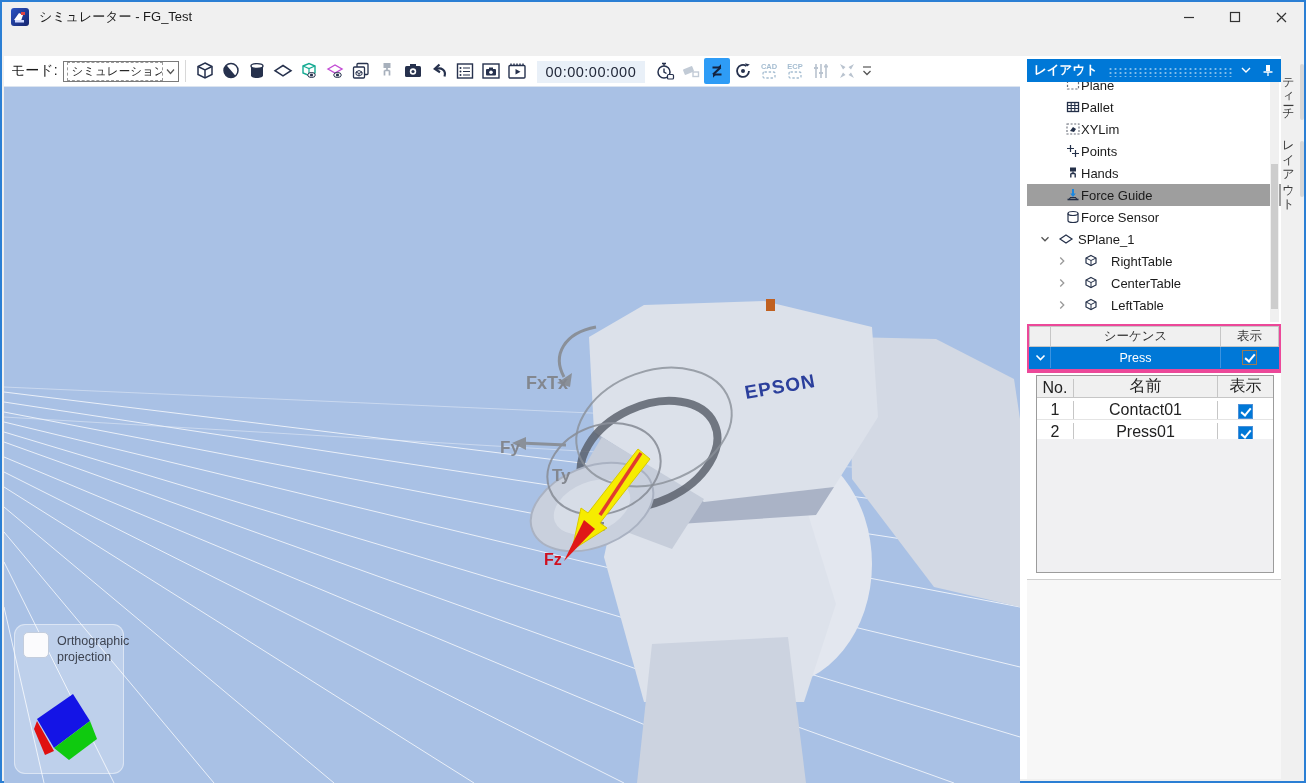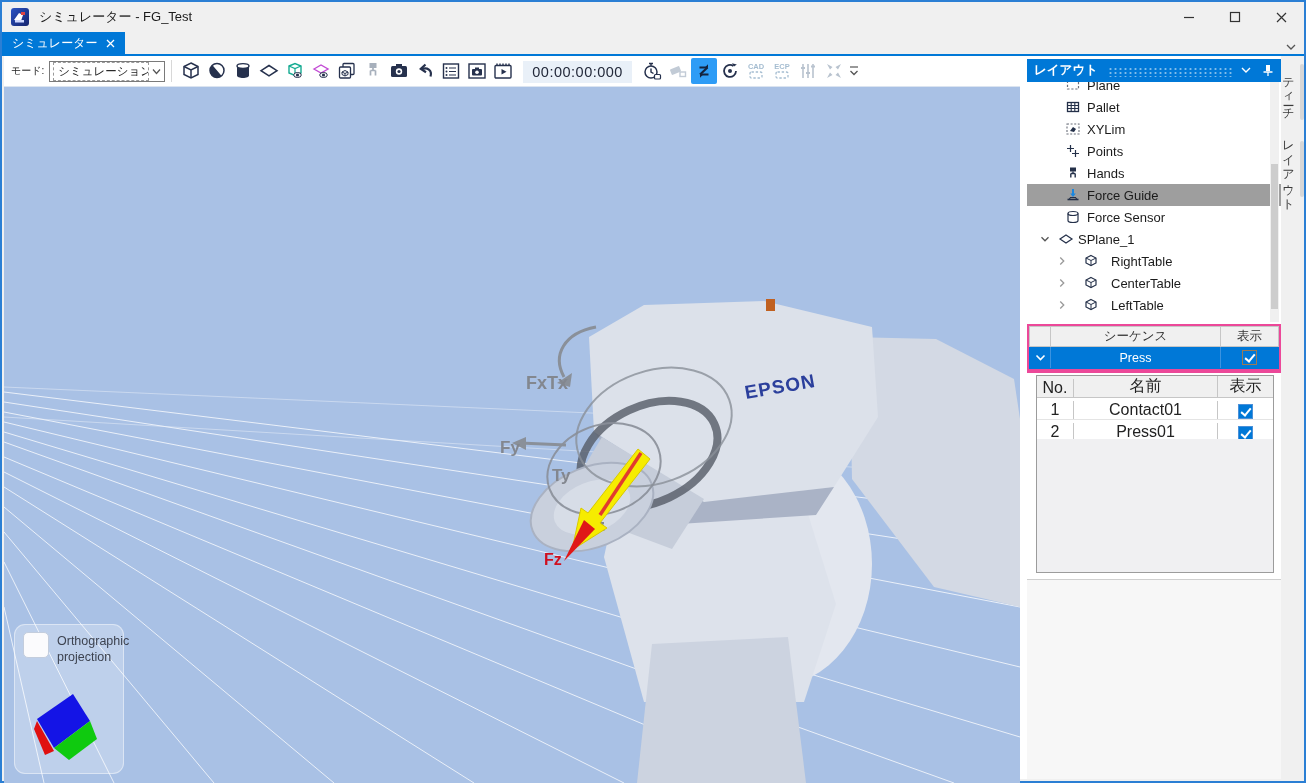--- a/index.html
+++ b/index.html
@@ -11,35 +11,35 @@
   .title{font-size:13px;color:#1b1b1b;margin-left:10px}
   .wctl{margin-left:auto;display:flex;height:30px}
   .wbtn{width:46px;height:30px;display:flex;align-items:center;justify-content:center}
   
   .tabbar{height:22px;background:#f0f0f0;display:flex;border-bottom:2px solid #0078d7;position:relative}
   .tab{background:#0078d7;color:#fff;font-size:12px;display:flex;align-items:center;padding:0 10px;gap:9px}
   .tabchev{position:absolute;right:7px;bottom:2px}
   
   .content{position:absolute;top:54px;left:2px;right:2px;bottom:2px}
   .toolbar{position:absolute;left:0;top:0;width:1018px;height:31px;background:#fff;display:flex;align-items:center;padding-left:7px;box-sizing:border-box;border-bottom:1px solid #dbe4f0}
-  .mode-label{font-size:10px;color:#1b1b1b;margin-right:5px}
+  .mode-label{font-size:14px;color:#1b1b1b;margin-right:5px}
   .mode-select{width:116px;height:21px;border:1px solid #7a7a7a;background:#fff;display:flex;align-items:center;box-sizing:border-box;padding:0 3px;position:relative}
   .mode-inner{flex:1;border:1px dashed #9a9a9a;height:17px;display:flex;align-items:center;padding:0 4px;font-size:11.5px;color:#222;white-space:nowrap;overflow:hidden}
   .tsep{width:1px;height:22px;background:#d8d8d8;margin:0 6px}
   .i{width:26px;height:26px;display:flex;align-items:center;justify-content:center;border-radius:2px;flex:0 0 auto}
   .i.act{background:#2e9cf6}
   .time{background:#e9f0f8;padding:3px 9px;font-size:14.5px;color:#23293a;margin:1px 7px 0 7px;letter-spacing:.5px}
   .viewport{position:absolute;left:0;top:31px;width:1016px;height:696px;background:#a9c1e5;overflow:hidden}
   .splitter{position:absolute;left:1016px;top:0;width:7px;bottom:0;background:#fff}
   
   .panel{position:absolute;left:1023px;top:0;width:254px;bottom:0;background:#fff;display:flex;flex-direction:column}
   .phead{margin-top:3px;height:23px;background:#0078d7;color:#fff;display:flex;align-items:center;padding:0 7px;font-size:12.5px;font-weight:bold;flex:0 0 auto}
   .pdots{flex:1;height:10px;margin:2px 8px 0 10px;background-image:radial-gradient(rgba(255,255,255,.5) 1px,transparent 1.3px);background-size:5px 4px}
   .tree{background:#fff;height:242px;overflow:hidden;position:relative;flex:0 0 auto}
-  .trow{height:22px;display:flex;align-items:center;font-size:13px;color:#1b1b1b;padding-left:37px;gap:6px;white-space:nowrap}
+  .trow{height:22px;display:flex;align-items:center;font-size:13px;color:#1b1b1b;padding-left:37px;white-space:nowrap}
   .trow.sel{background:#9e9e9e}
   .trow.root8{padding-left:9px;gap:4px}
   .trow.child{padding-left:26px;gap:12px}
   .ti{width:17px;height:16px;display:flex;align-items:center;justify-content:center;flex:0 0 auto}
   .tscroll{position:absolute;right:2px;top:0;bottom:2px;width:9px;background:#f0f0f0}
   .tthumb{position:absolute;left:1px;width:7px;top:82px;height:145px;background:#cdcdcd}
   
   .seq{background:#ec4899;padding:2px 2px 4px 2px;flex:0 0 auto}
   .seqhead,.seqrow{display:flex;align-items:stretch;font-size:12.5px}
   .seqhead{height:19px;background:#f0f0f0;border:1px solid #c6c6c6;color:#333}
@@ -101,31 +101,20 @@
           </svg>
         </div>
       <div class="wbtn">
           <svg width="13" height="13" viewBox="0 0 13 13">
             <path d="M2 2l9 9M11 2l-9 9" stroke="#333" stroke-width="1.2"></path>
           </svg>
         </div>
     </div>
   </div>
 
-  <div class="tabbar">
-    <div class="tab">
-      <span>シミュレーター</span>
-      <svg width="9" height="9" viewBox="0 0 9 9">
-          <path d="M1 1l7 7M8 1L1 8" stroke="#fff" stroke-width="1.3"></path>
-        </svg>
-    </div>
-    <svg class="tabchev" width="12" height="9" viewBox="0 0 12 9">
-        <path d="M2 2l4 4 4-4" fill="none" stroke="#555" stroke-width="1.3"></path>
-      </svg>
-  </div>
 
   <div class="content">
 
     <div class="toolbar">
       <span class="mode-label">モード:</span>
       <div class="mode-select">
         <div class="mode-inner">
             <span>シミュレーション</span>
           </div>
         <svg width="9" height="7" viewBox="0 0 9 7" style="margin-left:3px">

